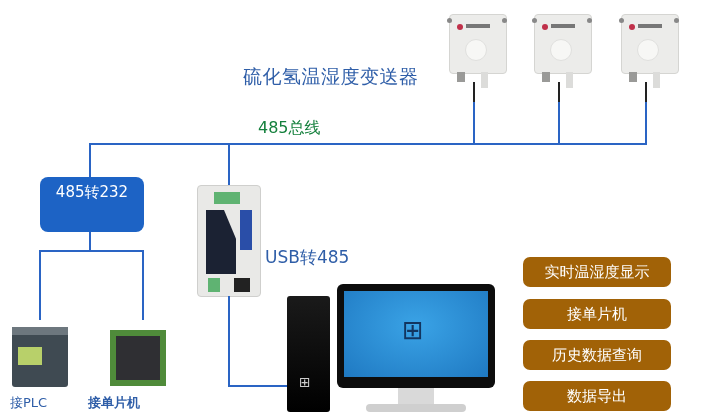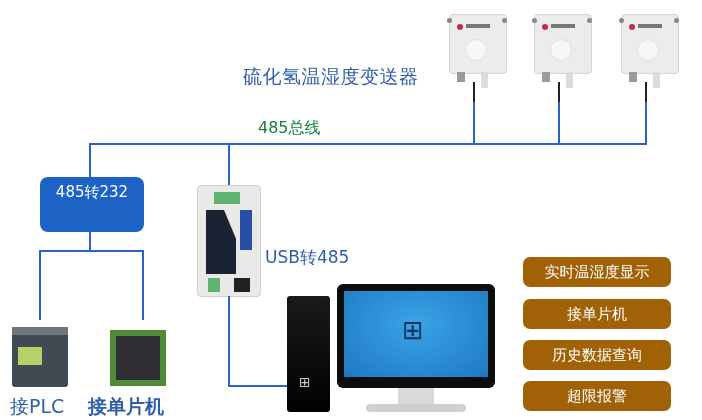--- a/index.html
+++ b/index.html
@@ -4,21 +4,21 @@
 <style>
   html,body{margin:0;padding:0;background:#fff;}
   body{width:702px;height:420px;position:relative;overflow:hidden;font-family:"DejaVu Sans","Liberation Sans",sans-serif;}
   .abs{position:absolute;}
   .line{position:absolute;background:#2a64c4;}
   .title{left:243px;top:36px;font-size:19px;color:#2f5ea8;letter-spacing:0.5px;margin-top:28px;}
   .bus-label{left:258px;top:118px;font-size:16px;color:#15803d;}
   .usb-label{left:265px;top:230px;font-size:17px;color:#2f5ea8;margin-top:16px;}
   .conv-box{left:40px;top:177px;width:104px;height:55px;background:#1d63c5;border-radius:8px;color:#fff;font-size:15px;line-height:24px;text-align:center;padding-top:3px;box-sizing:border-box;}
   .feat{left:523px;width:148px;height:30px;background:#a16207;border-radius:7px;color:#fff;font-size:15px;line-height:30px;text-align:center;}
-  .dev-label{top:394px;font-size:19px;color:#2f5ea8;}
+  .dev-label{top:394px;font-size:13px;color:#2f5ea8;}
   
   .sensor{position:absolute;width:60px;height:66px;}
   .sensor .body{position:absolute;left:2px;top:0;width:56px;height:58px;background:#ececea;border:1px solid #d5d5d2;border-radius:4px;}
   .sensor .ear{position:absolute;width:5px;height:5px;border-radius:50%;background:#888;}
   .sensor .logo{position:absolute;left:10px;top:10px;width:6px;height:6px;border-radius:50%;background:#c0304a;}
   .sensor .brand{position:absolute;left:19px;top:10px;width:24px;height:4px;background:#777;}
   .sensor .dome{position:absolute;left:18px;top:25px;width:20px;height:20px;border-radius:50%;background:#f7f7f5;border:1px solid #e0e0de;}
   .sensor .gland{position:absolute;left:10px;top:58px;width:8px;height:10px;background:#9a9a98;}
   .sensor .probe{position:absolute;left:34px;top:58px;width:7px;height:16px;background:#dcdcda;}
   .cable{position:absolute;width:2px;background:#222;}
@@ -126,13 +126,13 @@
   <div class="screen">
       <span class="winlogo" style="left:58px;top:24px;">⊞</span>
     </div>
 </div>
 <div class="abs stand"></div>
 <div class="abs base"></div>
 
 <div class="abs feat" style="top:257px;">实时温湿度显示</div>
 <div class="abs feat" style="top:299px;">接单片机</div>
 <div class="abs feat" style="top:340px;">历史数据查询</div>
-<div class="abs feat" style="top:381px;">超限报警</div>
+<div class="abs feat" style="top:381px;">数据导出</div>
 
 </body></html>

